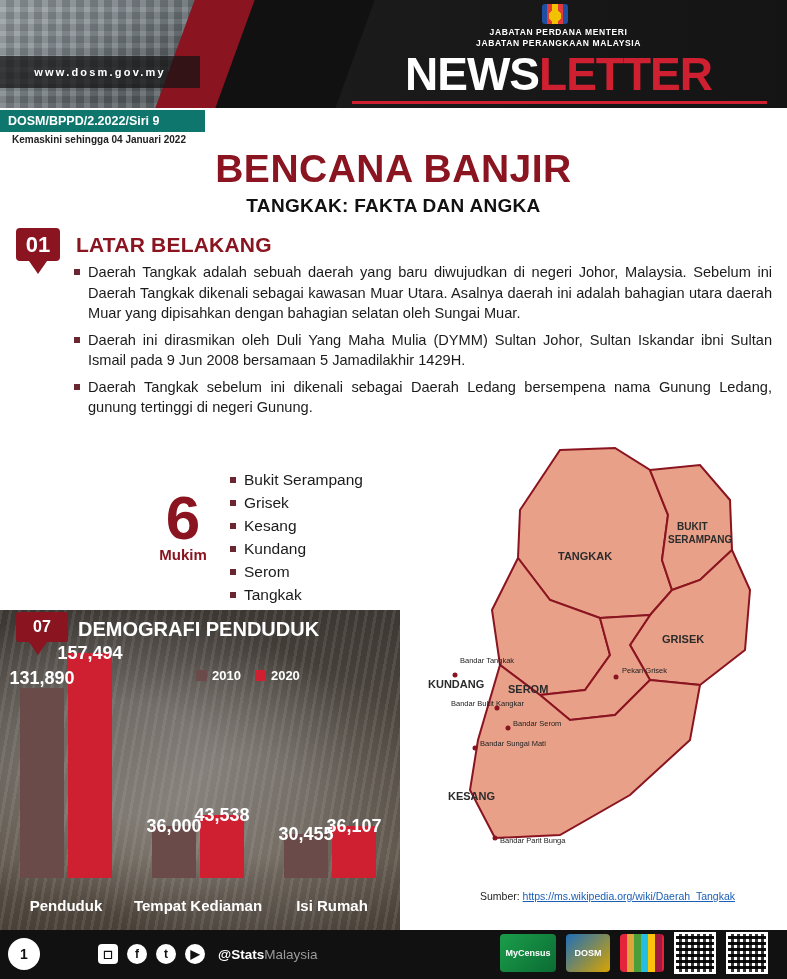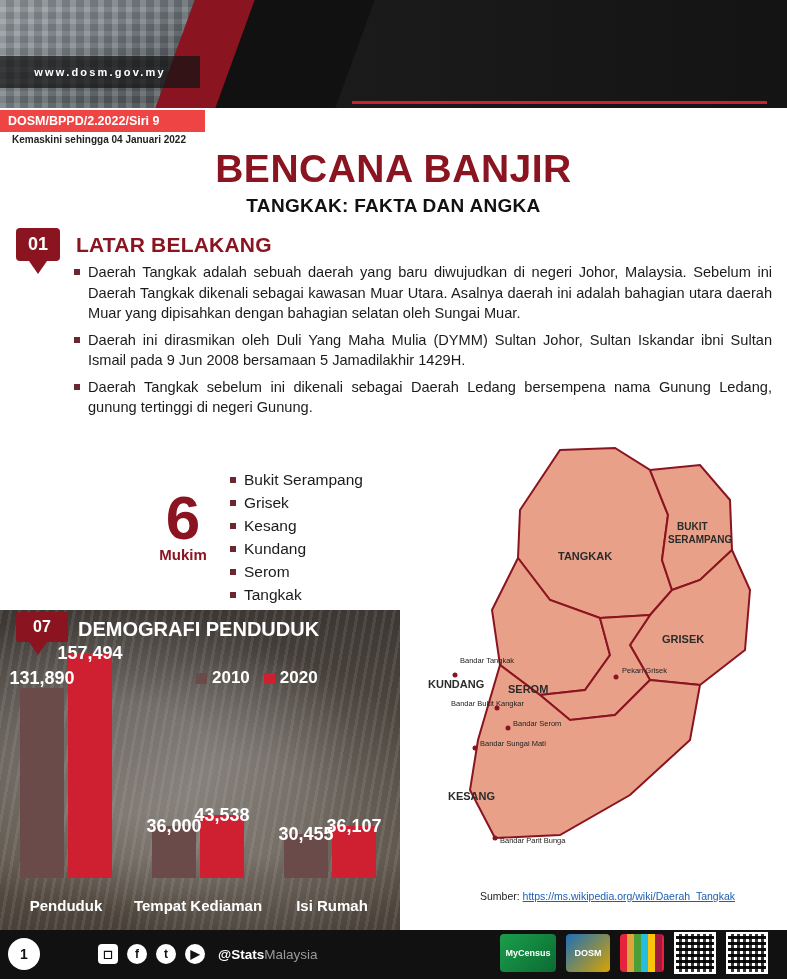--- a/index.html
+++ b/index.html
@@ -34,34 +34,34 @@
      radial-gradient(circle at 50% 60%,#f2c200 0 35%,transparent 36%),
      linear-gradient(90deg,#1e4fa3 0 20%,#e03a3a 20% 40%,#f2c200 40% 60%,#e03a3a 60% 80%,#1e4fa3 80% 100%);
      border-radius:3px;}
   .agency{color:#fff;font-size:8.5px;font-weight:bold;letter-spacing:.6px;text-align:center;line-height:11px;margin-top:27px;}
   .newsletter{text-align:center;font-size:46px;font-weight:bold;letter-spacing:-1px;line-height:48px;margin-top:1px;}
   .newsletter .w{color:#ffffff;}
   .newsletter .r{color:#cf2031;}
   .hdr-underline{position:absolute;left:352px;top:101px;width:415px;height:3px;background:#cf2031;}
 
   
-  .siri{position:absolute;left:0;top:110px;width:205px;height:22px;background:#ef4444;
+  .siri{position:absolute;left:0;top:110px;width:205px;height:22px;background:#0f766e;
     display:flex;align-items:center;}
   .siri span{color:#fff;font-size:12.5px;font-weight:bold;padding-left:8px;}
   .kemaskini{position:absolute;left:8px;top:134px;width:230px;font-size:10px;font-weight:bold;color:#222;padding-left:4px;}
 
   
   .title{position:absolute;left:0;top:142px;width:787px;text-align:center;}
   .title .t1{color:#8a1420;font-size:39px;font-weight:bold;letter-spacing:.5px;margin-top:5px;}
   .title .t2{color:#111;font-size:19px;font-weight:bold;letter-spacing:.3px;margin-top:4px;}
 
   
   .pin{position:absolute;width:44px;height:44px;}
   .pin .circle{width:44px;height:33px;background:#8a1420;border-radius:4px;
-    display:flex;align-items:center;justify-content:center;color:#fff;font-size:18px;font-weight:bold;}
+    display:flex;align-items:center;justify-content:center;color:#fff;font-size:22px;font-weight:bold;}
   .pin .tail{width:0;height:0;margin:0 auto;border-left:9px solid transparent;border-right:9px solid transparent;
     border-top:13px solid #8a1420;}
   .pin.big .circle{width:52px;height:30px;border-radius:3px;font-size:16px;}
   .sec1-pin{left:16px;top:228px;}
   .sec1-title{position:absolute;left:76px;top:233px;color:#8a1420;font-size:21px;font-weight:bold;letter-spacing:.2px;}
 
   .bullets{position:absolute;left:72px;top:262px;width:700px;}
   .bullets li{list-style:none;position:relative;padding-left:16px;margin-bottom:6px;
     font-size:14.6px;line-height:20.5px;color:#1b1b1b;text-align:justify;}
   .bullets li:before{content:"";position:absolute;left:2px;top:7px;width:6px;height:6px;background:#6b2630;}
@@ -89,21 +89,21 @@
     background:
       radial-gradient(ellipse at 30% 45%,rgba(255,255,255,.30) 0 22%,transparent 60%),
       radial-gradient(ellipse at 62% 60%,rgba(255,255,255,.22) 0 18%,transparent 55%),
       repeating-linear-gradient(100deg,rgba(255,255,255,.10) 0 3px,rgba(0,0,0,.06) 3px 9px);}
   .chart-overlay{position:absolute;inset:0;background:rgba(35,30,26,.28);}
 
   .sec2-pin{left:16px;top:612px;z-index:5;}
   .sec2-title{position:absolute;left:78px;top:618px;color:#fff;font-size:20px;font-weight:bold;z-index:5;}
 
   .legend{position:absolute;left:196px;top:668px;z-index:6;display:flex;gap:14px;align-items:center;}
-  .legend .item{display:flex;align-items:center;gap:5px;color:#fff;font-size:17px;font-weight:bold;}
+  .legend .item{display:flex;align-items:center;gap:5px;color:#fff;font-size:13px;font-weight:bold;}
   .legend .sw{width:11px;height:11px;display:inline-block;}
 
   .chart{position:absolute;left:0;top:610px;width:400px;height:330px;z-index:4;}
   .bar{position:absolute;bottom:62px;}
   .barlabel{position:absolute;color:#fff;font-size:18px;font-weight:bold;text-align:center;}
   .catlabel{position:absolute;bottom:26px;color:#fff;font-size:15px;font-weight:bold;text-align:center;}
 
   
   .footer{position:absolute;left:0;top:930px;width:787px;height:49px;background:#111;}
   .pagebadge{position:absolute;left:8px;top:938px;width:32px;height:32px;border-radius:50%;
@@ -125,20 +125,32 @@
 <body>
 
 <div class="page">
 
   <div class="header">
     <div class="hdr-photo"></div>
     <div class="hdr-diag"></div>
     <div class="hdr-diag2"></div>
     <div class="url-band">
       <span>www.dosm.gov.my</span>
+    </div>
+    <div class="hdr-right">
+      <div class="jata">
+          <div class="crest"></div>
+        </div>
+      <div class="agency">
+        <div>JABATAN PERDANA MENTERI</div>
+        <div>JABATAN PERANGKAAN MALAYSIA</div>
+      </div>
+      <div class="newsletter">
+        <span class="w">NEWS</span><span class="r">LETTER</span>
+      </div>
     </div>
     <div class="hdr-underline"></div>
   </div>
 
   <div class="siri">
     <span>DOSM/BPPD/2.2022/Siri 9</span>
   </div>
   <div class="kemaskini">Kemaskini sehingga 04 Januari 2022</div>
 
   <div class="title">

